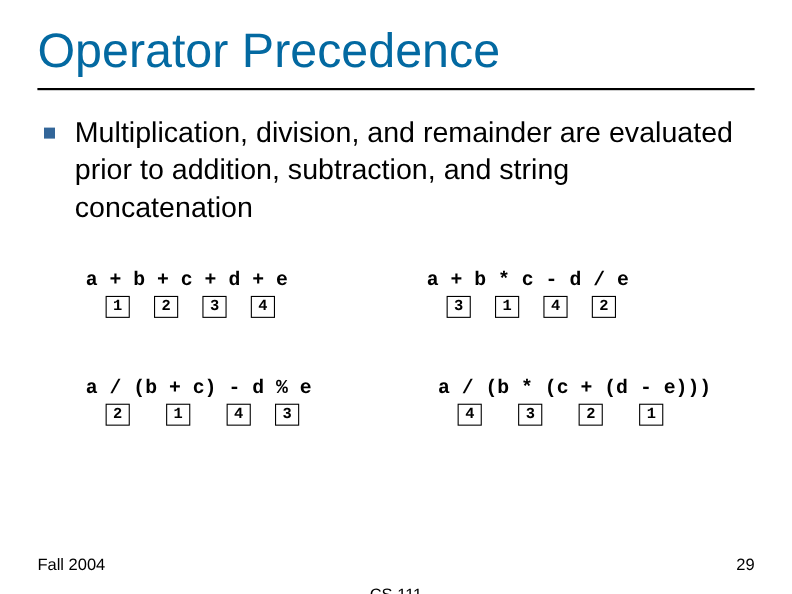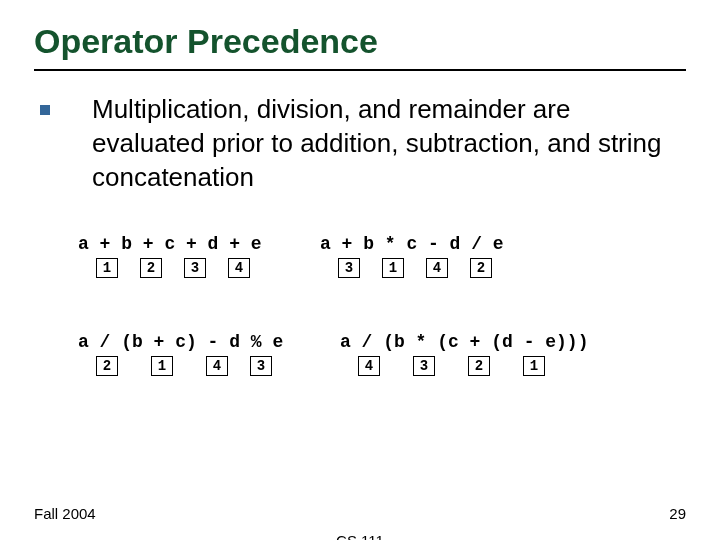--- a/index.html
+++ b/index.html
@@ -8,23 +8,23 @@
     height: 540px;
     background: #fff;
     font-family: Verdana, Geneva, sans-serif;
     position: relative;
     overflow: hidden;
   }
   .slide {
     padding: 22px 34px 0 34px;
   }
   .title {
-    font-size: 34px;
-    font-weight: bold;
-    color: #14532d;
+    font-size: 44px;
+    font-weight: normal;
+    color: #0369a1;
     margin-bottom: 8px;
   }
   .title-rule {
     height: 2px;
     background: #000;
     margin-bottom: 22px;
   }
   .bullets {
     list-style: none;
     padding-left: 6px;
@@ -40,30 +40,29 @@
   .bullet-marker {
     width: 10px;
     height: 10px;
     background: #336699;
     margin-top: 12px;
     margin-right: 18px;
     flex-shrink: 0;
   }
   .bullet-text {
     flex: 1;
-    margin-left: 24px;
   }
   .examples {
     padding-left: 44px;
     padding-right: 20px;
   }
   .ex-row {
     display: flex;
     justify-content: flex-start;
-    gap: 32px;
+    gap: 100px;
     margin-bottom: 40px;
     margin-top: 40px;
   }
   .ex {
     position: relative;
     height: 58px;
   }
   .expr {
     font-family: "Courier New", Courier, monospace;
     font-size: 18px;

